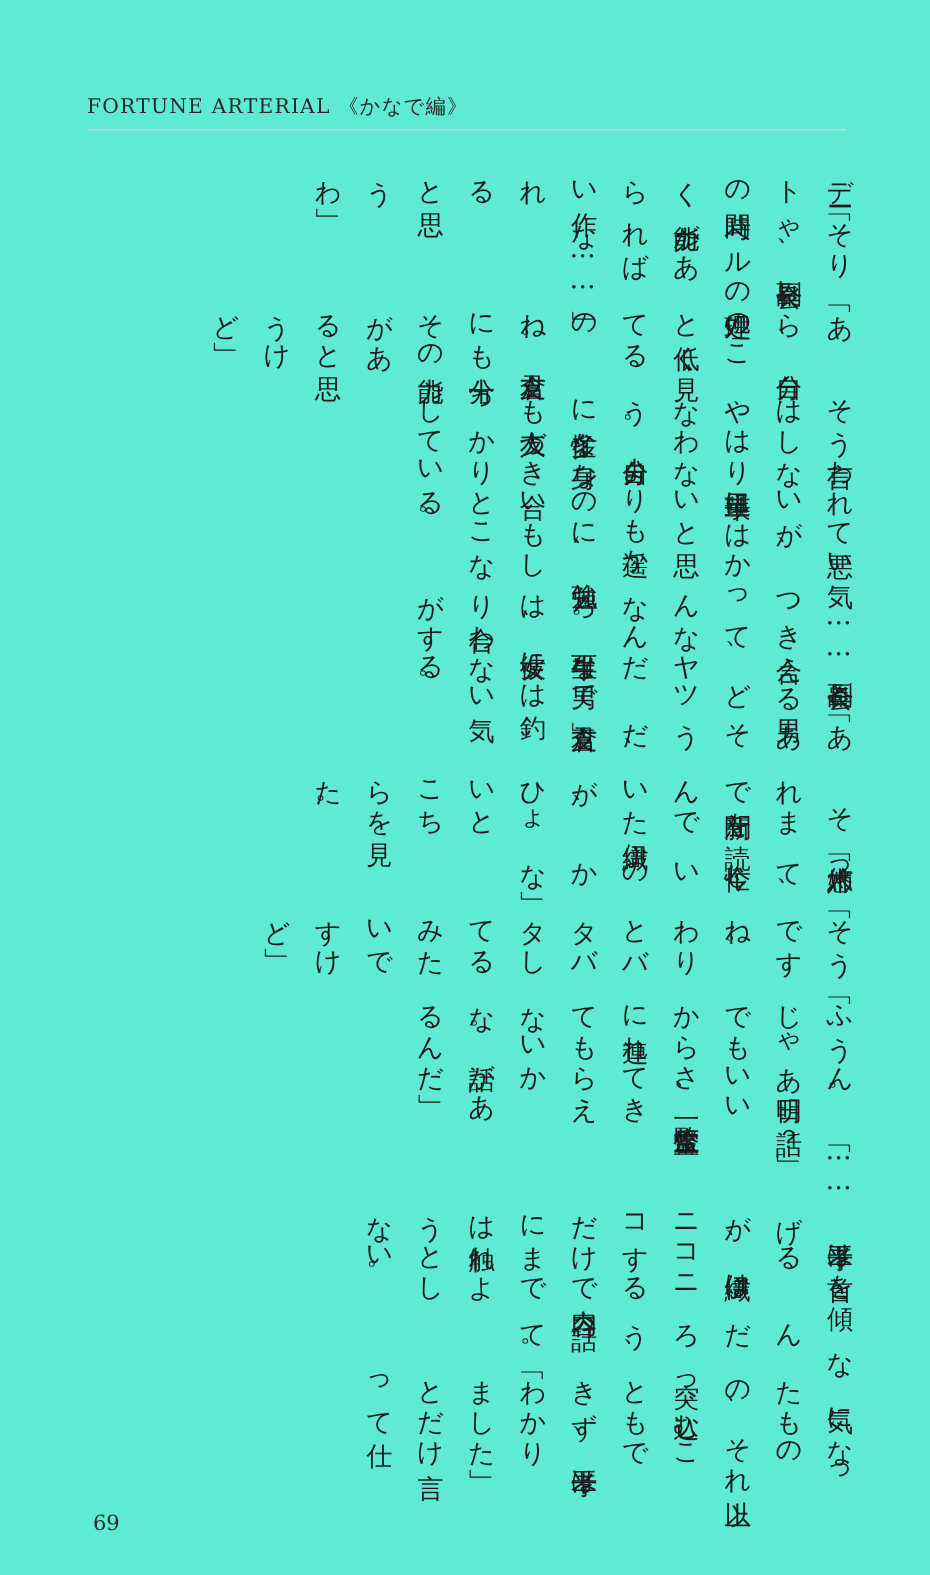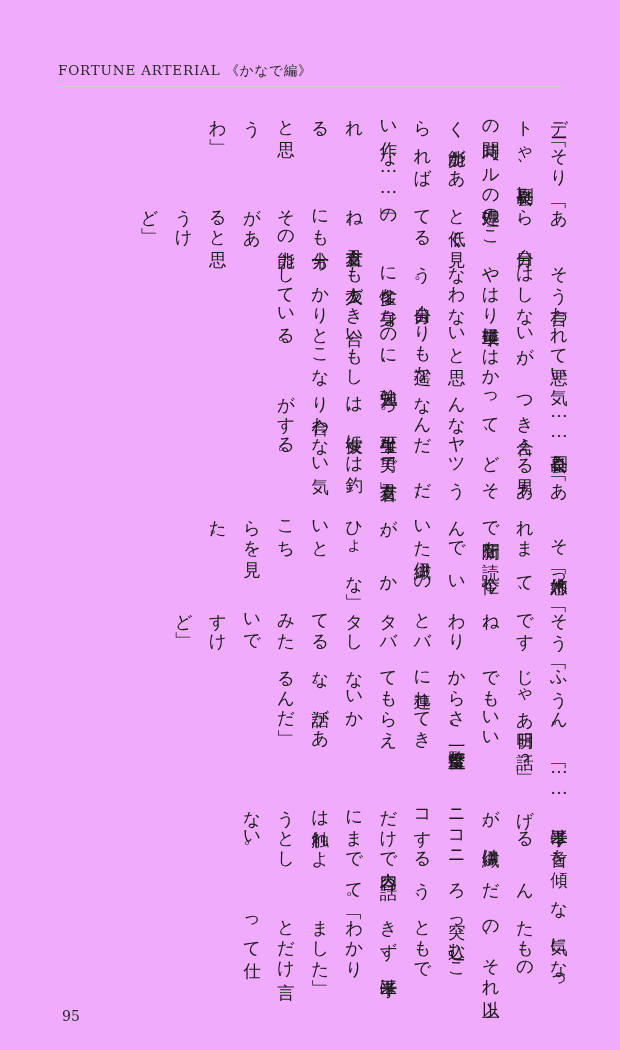--- a/index.html
+++ b/index.html
@@ -4,21 +4,21 @@
 <style>
   html, body {
     margin: 0;
     padding: 0;
     background: #ffffff;
   }
   .page {
     position: relative;
     width: 620px;
     height: 1050px;
-    background: #f0abfc;
+    background: #5eead4;
     overflow: hidden;
     font-family: "DejaVu Serif", "Liberation Serif", serif;
     color: #1c1c1c;
   }
   
   .running-head {
     position: absolute;
     top: 62px;
     left: 58px;
     font-size: 13.5px;
@@ -91,15 +91,15 @@
     <p class="indent">それまで新聞を読んでいた伊織が、ひょいとこちらを見た。</p>
     <p>「悠木姉って、今忙しいのかな」</p>
     <p>「そうですね。わりとバタバタしてるみたいですけど」</p>
     <p>「ふうん。じゃあ明日でもいいからさ、一度監督生室に連れてきてもらえないかな。話があるんだ」</p>
     <p class="indent">「……話？」</p>
     <p class="indent">孝平は首を傾げるが、伊織はニコニコするだけで内容にまでは触れようとしない。</p>
     <p class="indent">なんだろう、話って。</p>
     <p class="indent">気になったものの、それ以上突っ込むこともできず、孝平は「わかりました」とだけ言って仕</p>
   </div>
 
-  <div class="folio">95</div>
+  <div class="folio">69</div>
 
 </div>
 
 </body></html>

